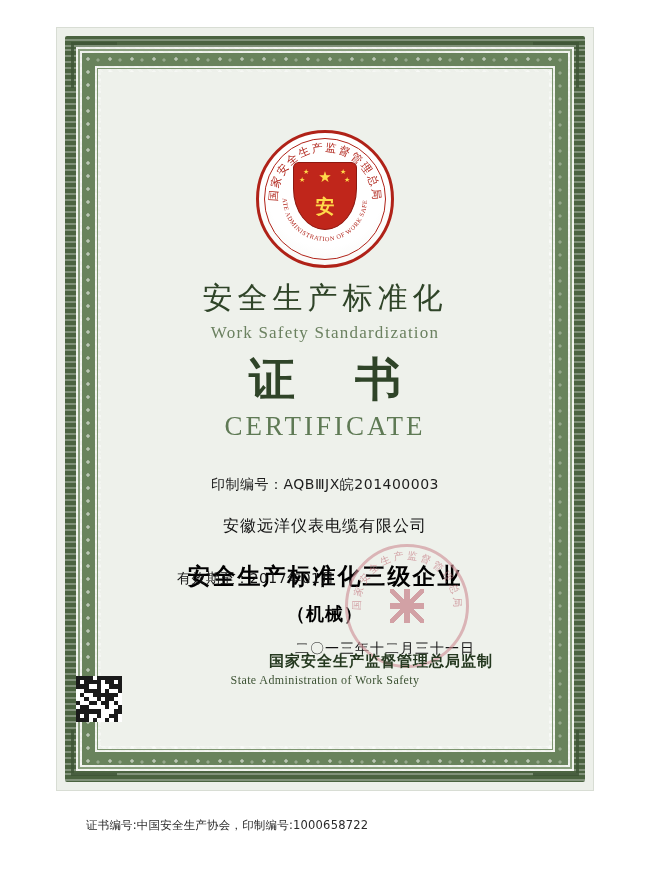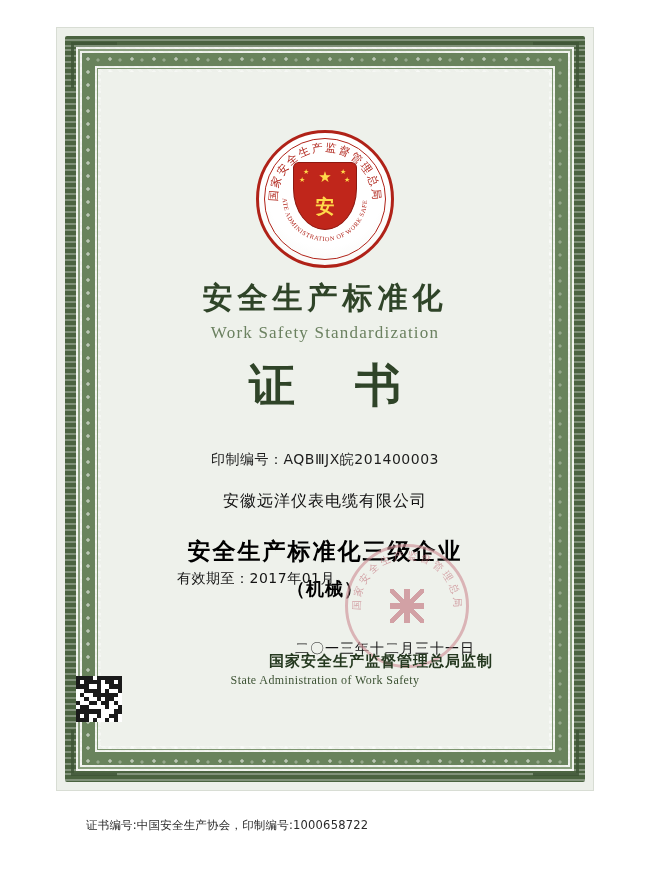--- a/index.html
+++ b/index.html
@@ -193,39 +193,39 @@
     color: #ffd94a;
     font-size: 19px;
     font-weight: bold;
     font-family: "DejaVu Sans", sans-serif;
   }
 
   
   .title-cn {
     font-family: "DejaVu Sans", sans-serif;
     font-size: 30px;
-    font-weight: bold;
+    font-weight: normal;
     letter-spacing: 5px;
     color: #2f4428;
     margin-top: 6px;
   }
   .title-en {
     font-family: "Liberation Serif", serif;
     font-size: 17px;
     letter-spacing: 1.2px;
     color: #6b8160;
     margin-top: 4px;
   }
   .cert-cn {
     font-family: "DejaVu Sans", sans-serif;
     font-size: 46px;
     font-weight: bold;
     letter-spacing: 22px;
     color: #2f4428;
-    margin-top: 12px;
+    margin-top: 6px;
     text-indent: 22px;
   }
   .cert-en {
     font-family: "Liberation Serif", serif;
     font-size: 27px;
     letter-spacing: 3px;
     color: #5f7a55;
     margin-top: 0px;
   }
 
@@ -404,20 +404,21 @@
               <span class="star-small s4">★</span>
               <span class="shield-glyph">安</span>
             </div>
           </div>
         </div>
 
         <div class="title-cn">安全生产标准化</div>
         <div class="title-en">Work Safety Standardization</div>
 
         <div class="cert-cn">证 书</div>
+        <div class="cert-en">CERTIFICATE</div>
 
         <div class="row-code">
           <span>印制编号：</span><span>AQBⅢJX皖201400003</span>
         </div>
 
         <div class="row-company">安徽远洋仪表电缆有限公司</div>
 
         <div class="row-grade">安全生产标准化三级企业</div>
 
         <div class="row-sub">（机械）</div>

